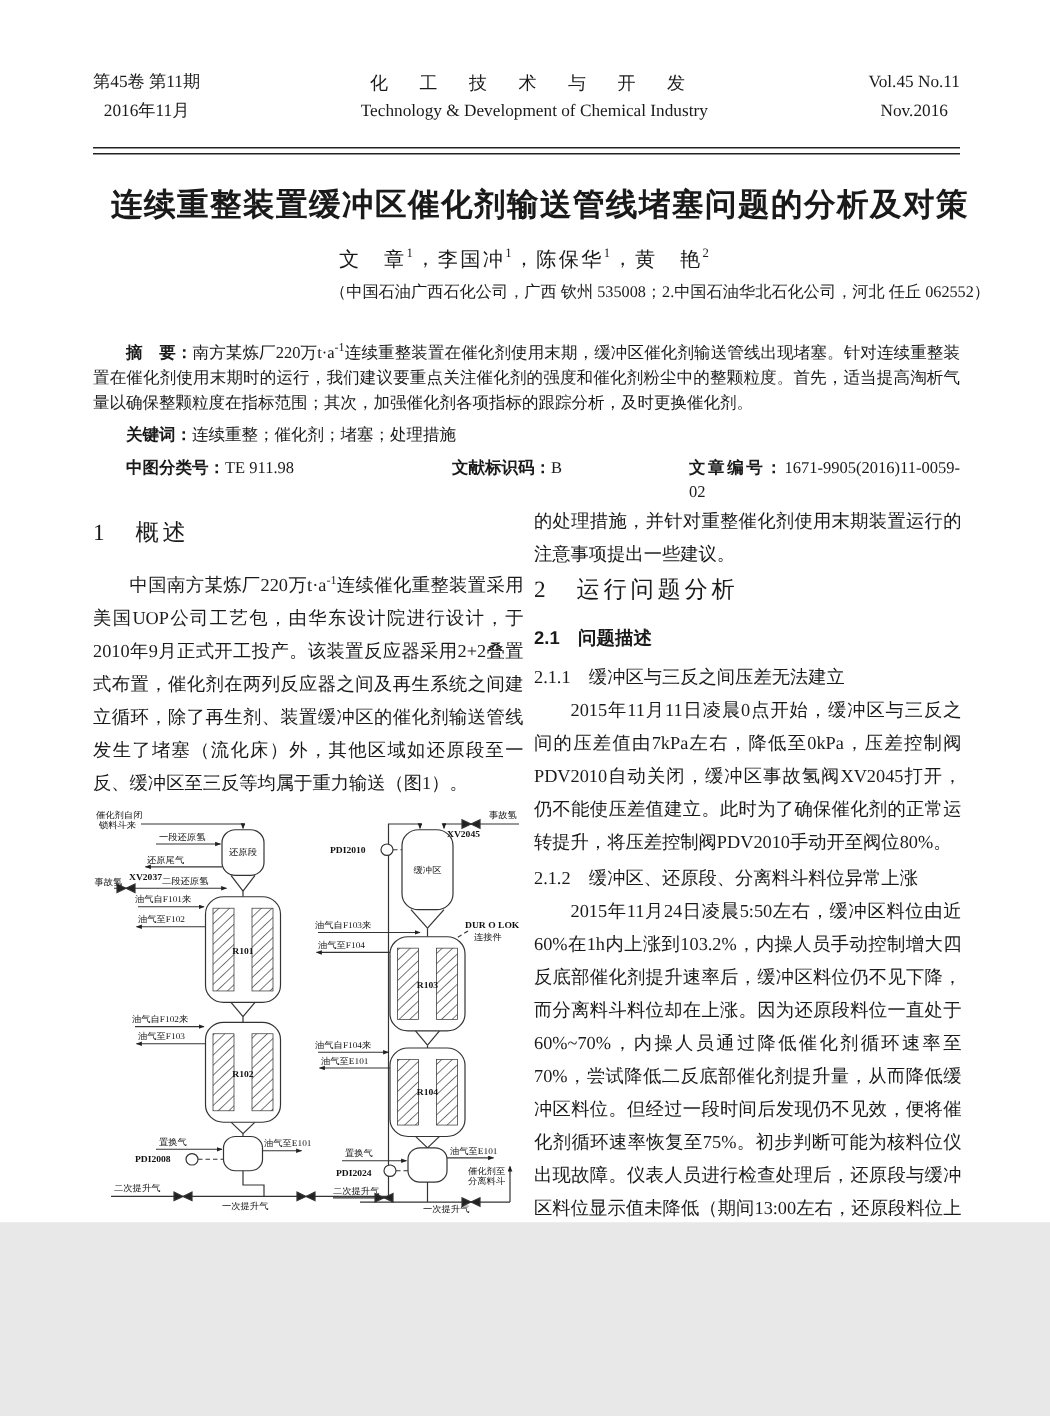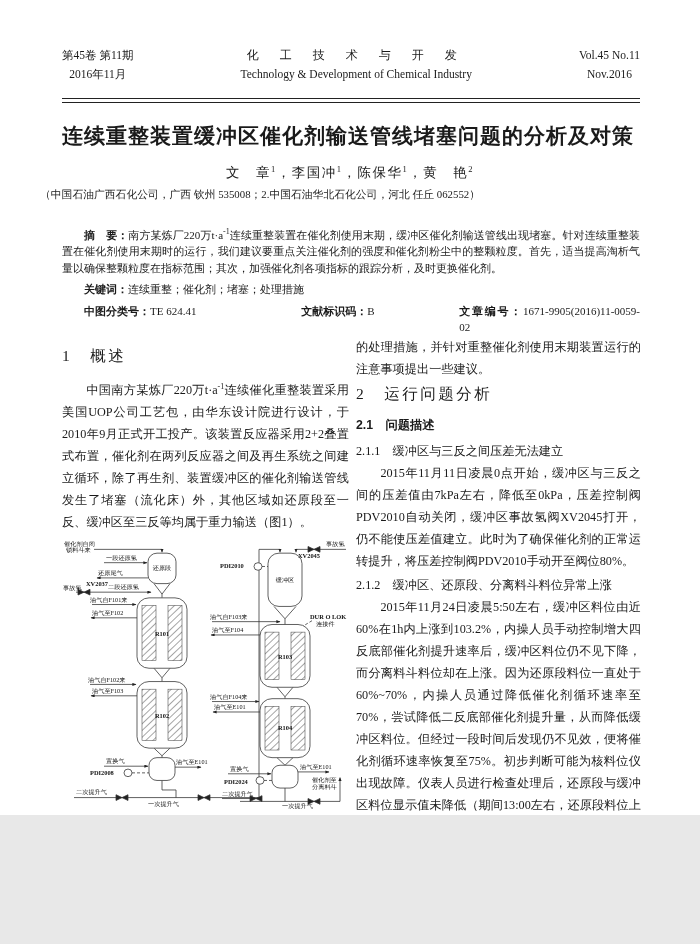--- a/index.html
+++ b/index.html
@@ -5,24 +5,24 @@
   html,body{margin:0;padding:0;background:#e8e8e8;}
   .page{position:relative;width:700px;height:815px;background:#ffffff;margin:0 auto;
         font-family:"Liberation Serif",serif;color:#1a1a1a;overflow:hidden;}
   
   .hdr{position:absolute;left:62px;top:46px;width:578px;display:flex;justify-content:space-between;align-items:center;}
   .hdr .blk{text-align:center;font-size:11.5px;line-height:19px;}
   .hdr .cblk .cn{font-size:12px;letter-spacing:9px;}
   .hdr .cblk .en{font-size:11.5px;}
   .rule2{position:absolute;left:62px;top:98px;width:578px;height:2.5px;border-top:1.4px solid #222;border-bottom:1px solid #222;}
   
-  .title{position:absolute;left:28px;top:122px;width:640px;text-align:center;font-size:21px;font-weight:600;letter-spacing:1px;}
+  .title{position:absolute;left:40px;top:122px;width:640px;text-align:center;font-size:21px;font-weight:600;letter-spacing:1px;}
   .authors{position:absolute;left:40px;top:163px;width:620px;text-align:center;font-size:13.5px;letter-spacing:1.5px;}
   .authors sup{font-size:8.5px;}
-  .affil{position:absolute;left:40px;top:188px;width:620px;text-align:left;font-size:10.8px;}
+  .affil{position:absolute;left:40px;top:188px;width:620px;text-align:right;font-size:10.8px;}
   
   .abs{position:absolute;left:62px;top:224px;width:578px;font-size:11px;line-height:16.5px;text-align:justify;}
   .abs p{margin:0;text-indent:2em;}
   .abs .lbl{font-family:"Liberation Sans",sans-serif;font-weight:bold;}
   .kw{margin-top:5px;text-indent:2em;}
   .clc{margin-top:5px;display:flex;margin-left:2em;font-size:11px;}
   .clc .item1{width:220px;} .clc .item2{width:160px;}
   .clc b{font-family:"Liberation Sans",sans-serif;}
   
   .colL{position:absolute;left:62px;top:342px;width:287px;font-size:12.2px;line-height:22px;text-align:justify;}
@@ -69,21 +69,21 @@
   <div class="title">连续重整装置缓冲区催化剂输送管线堵塞问题的分析及对策</div>
   <div class="authors">
     <span><span>文　章</span><sup>1</sup></span><span>，</span><span><span>李国冲</span><sup>1</sup></span><span>，</span><span><span>陈保华</span><sup>1</sup></span><span>，</span><span><span>黄　艳</span><sup>2</sup></span>
   </div>
   <div class="affil">（中国石油广西石化公司，广西 钦州 535008；2.中国石油华北石化公司，河北 任丘 062552）</div>
 
   <div class="abs">
     <p><span class="lbl">摘　要：</span><span>南方某炼厂220万t·a</span><sup class="small">-1</sup><span>连续重整装置在催化剂使用末期，缓冲区催化剂输送管线出现堵塞。针对连续重整装置在催化剂使用末期时的运行，我们建议要重点关注催化剂的强度和催化剂粉尘中的整颗粒度。首先，适当提高淘析气量以确保整颗粒度在指标范围；其次，加强催化剂各项指标的跟踪分析，及时更换催化剂。</span></p>
     <div class="kw"><span class="lbl">关键词：</span><span>连续重整；催化剂；堵塞；处理措施</span></div>
     <div class="clc">
-      <span class="item1"><b>中图分类号：</b><span>TE 624.41</span></span>
+      <span class="item1"><b>中图分类号：</b><span>TE 911.98</span></span>
       <span class="item2"><b>文献标识码：</b><span>B</span></span>
       <span class="item3"><b>文章编号：</b><span>1671-9905(2016)11-0059-02</span></span>
     </div>
   </div>
 
   <div class="colL">
     <div class="h1s">1　概述</div>
     <p class="ind"><span>中国南方某炼厂220万t·a</span><sup class="small">-1</sup><span>连续催化重整装置采用美国UOP公司工艺包，由华东设计院进行设计，于2010年9月正式开工投产。该装置反应器采用2+2叠置式布置，催化剂在两列反应器之间及再生系统之间建立循环，除了再生剂、装置缓冲区的催化剂输送管线发生了堵塞（流化床）外，其他区域如还原段至一反、缓冲区至三反等均属于重力输送（图1）。</span></p>
 
     <div class="fig">

